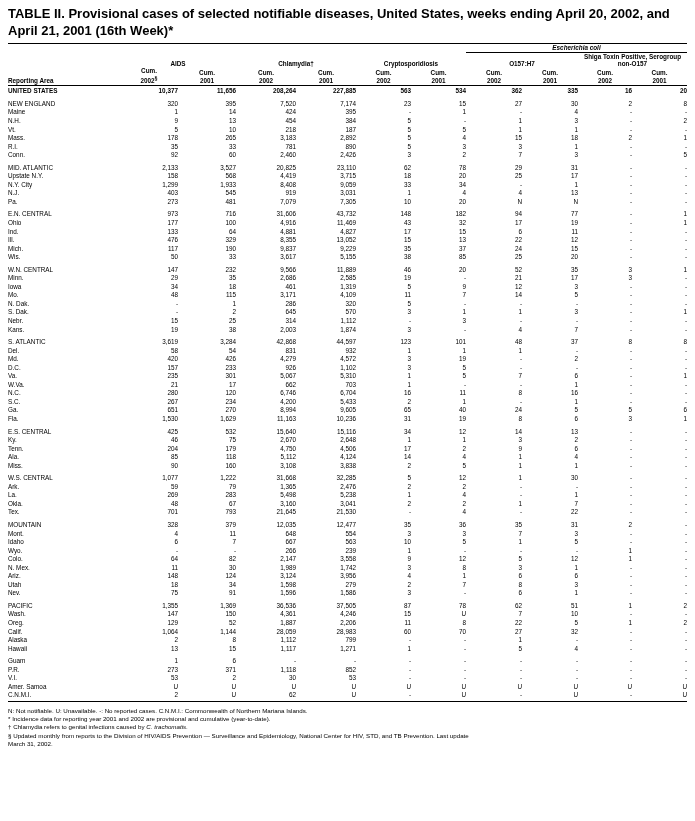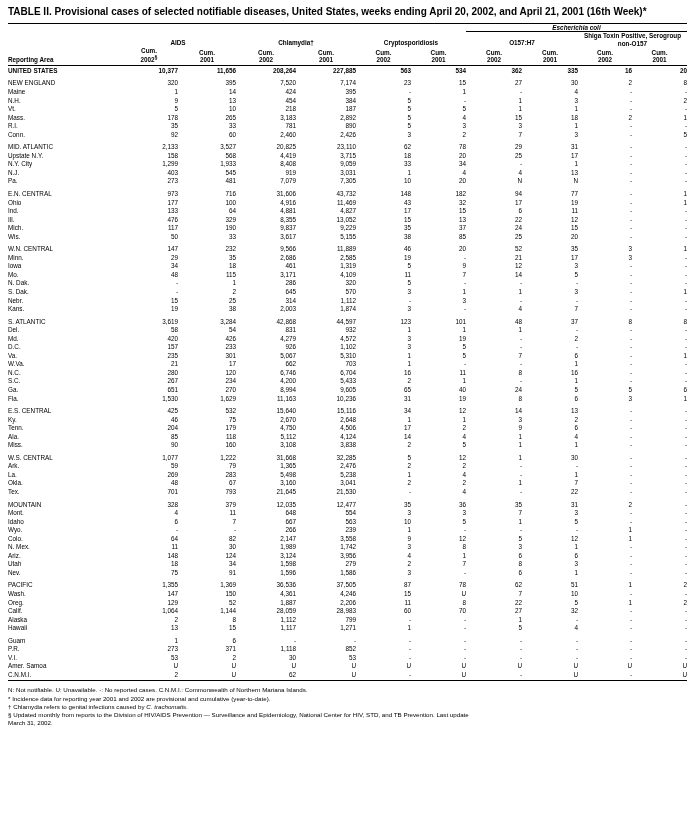--- a/index.html
+++ b/index.html
@@ -16,21 +16,21 @@
     position: relative;
     overflow: hidden;
   }
   .page {
     padding: 6px 8px 0 8px;
     box-sizing: border-box;
     width: 695px;
   }
   .title {
     font-weight: bold;
-    font-size: 10px;
+    font-size: 13px;
     line-height: 1.28;
     margin-bottom: 4px;
   }
   table.main {
     border-collapse: collapse;
     width: 679px;
     table-layout: fixed;
   }
   table.main td, table.main th {
     padding: 0;

